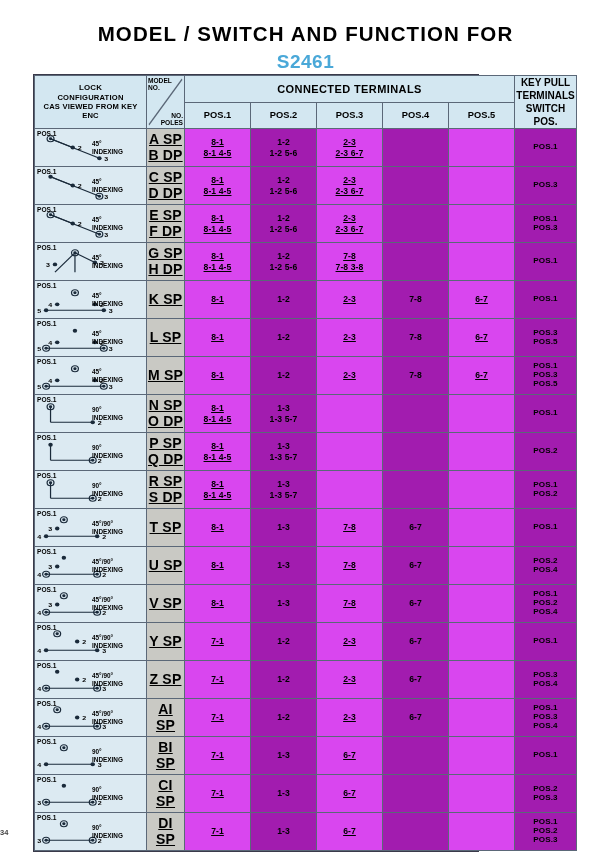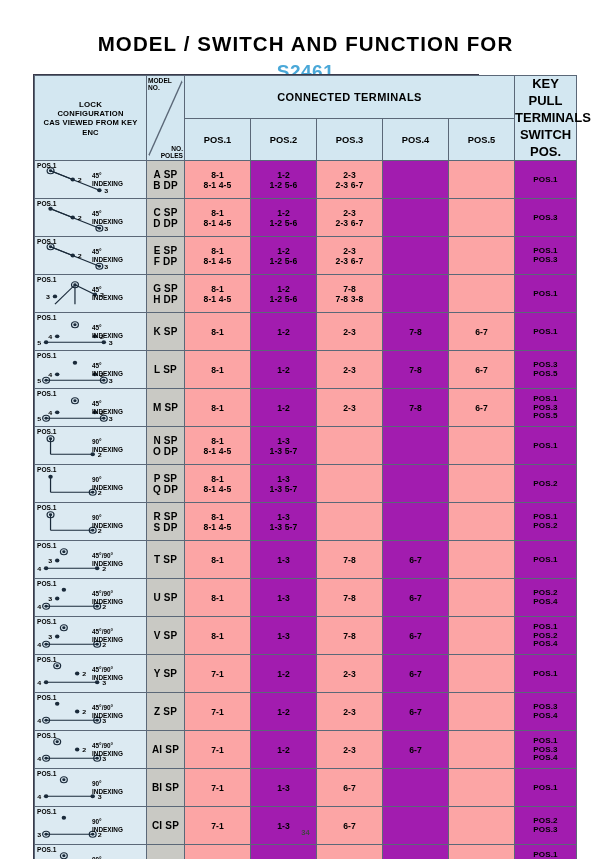--- a/index.html
+++ b/index.html
@@ -12,21 +12,21 @@
   }
   .page{position:relative;width:611px;height:859px;box-sizing:border-box;}
 
   
   .title{
     text-align:center;
     font-size:20.5px;
     font-weight:bold;
     letter-spacing:1.1px;
     color:#000;
-    padding-top:32px;
+    padding-top:22px;
     white-space:nowrap;
   }
   .subtitle{
     text-align:center;
     font-size:19px;
     font-weight:bold;
     letter-spacing:0.5px;
     color:#4aa8d8;
     padding-top:5px;
     padding-bottom:8px;
@@ -62,21 +62,21 @@
   col.c-p4{width:66px;}
   col.c-p5{width:66px;}
   col.c-key{width:62px;}
 
   
   .hdr{background:#d3e7f1;}
   .hdr-cfg{height:32px;line-height:1.22;font-size:7.6px;letter-spacing:.2px;}
   .hdr-cfg .l1{font-size:7.9px;}
   .hdr-ct{height:16px;font-size:11px;letter-spacing:.4px;}
   .hdr-pos{height:16px;font-size:9.3px;}
-  .hdr-key{height:32px;line-height:1.3;font-size:13px;}
+  .hdr-key{height:32px;line-height:1.3;font-size:10px;}
 
   
   .hdr-model{
     position:relative;height:32px;overflow:hidden;
     background:#d3e7f1;
   }
   .hdr-model .diag{
     position:absolute;left:0;top:0;width:100%;height:100%;
     pointer-events:none;
   }
@@ -93,25 +93,26 @@
 
   
   .cfg-cell{
     background:#dceaf2;
     position:relative;
     height:38px;
     padding:0;
   }
   .model-cell{
     background:#c9c9c4;
-    font-size:10px;
+    font-size:14px;
     line-height:1.12;
     letter-spacing:.2px;
-  }
-  .blue{background:#fca5a5;}
+    text-decoration:underline;
+  }
+  .blue{background:#d946ef;text-decoration:underline;}
   .grey{background:#a21caf;}
   .val{font-size:8.6px;line-height:1.18;letter-spacing:.1px;}
   .keyc{font-size:8.1px;line-height:1.08;letter-spacing:.1px;}
 
   
   .diagram{
     position:absolute;inset:0;
   }
   .diagram svg{display:block;width:100%;height:100%;}
   .pos1-lbl{
@@ -122,21 +123,21 @@
   .idx-lbl{
     position:absolute;right:14px;top:50%;
     transform:translateY(-50%);
     font-size:6.4px;font-weight:bold;line-height:1.25;
     text-align:left;color:#000;width:40px;
   }
 
   
   .footer{
     position:absolute;left:0;right:0;bottom:22px;
-    text-align:center;font-size:7.5px;font-weight:bold;color:#444;
+    font-size:7.5px;font-weight:bold;color:#444;
   }
 </style>
 </head>
 <body>
 
 <div class="page">
 
   <div class="title">MODEL / SWITCH  AND  FUNCTION  FOR</div>
   <div class="subtitle">S2461</div>
 

